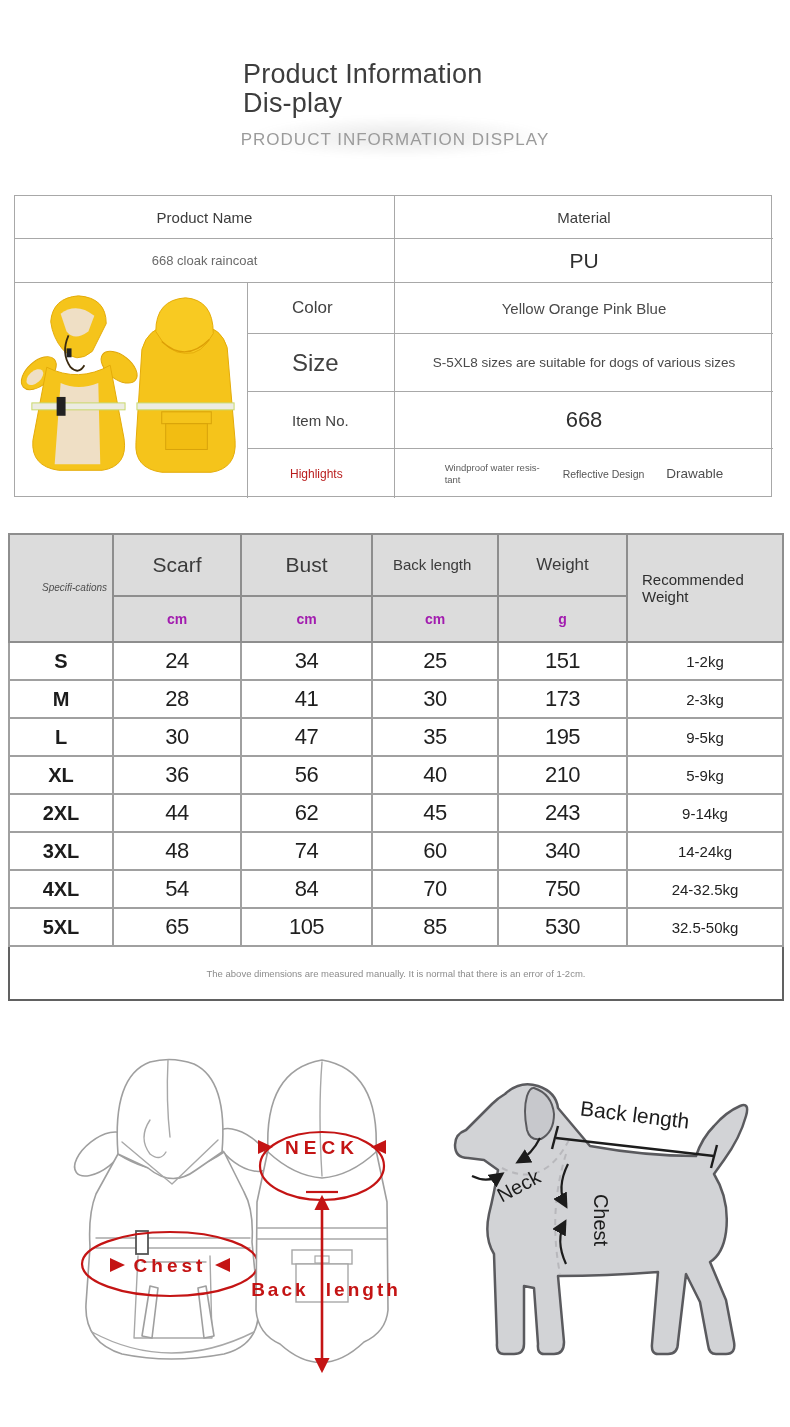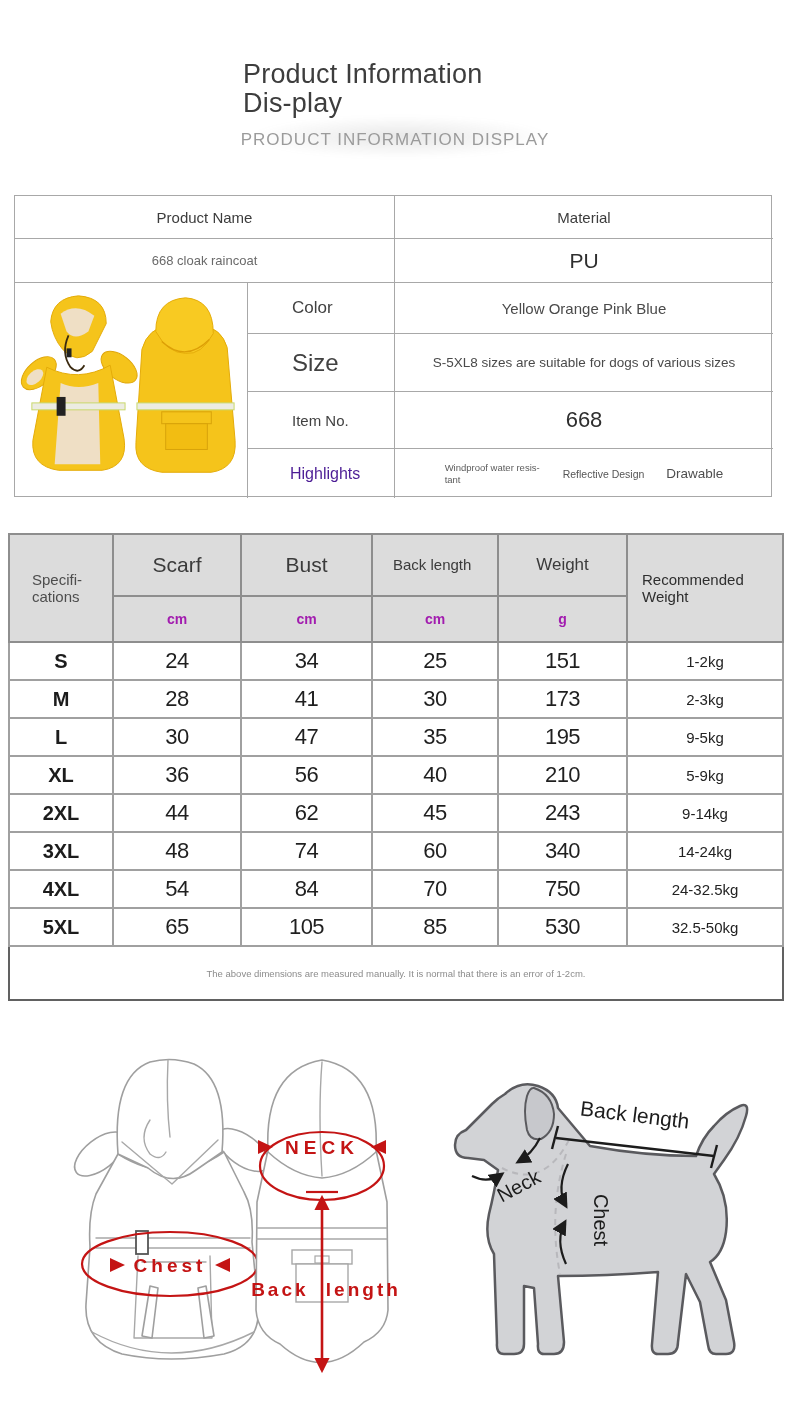--- a/index.html
+++ b/index.html
@@ -18,36 +18,36 @@
   .cell{border-right:1px solid #a8a8a8;border-bottom:1px solid #a8a8a8;display:flex;align-items:center;justify-content:center;box-sizing:border-box;}
   .cell.last-col{border-right:none;}
   .cell.last-row{border-bottom:none;}
   .hdr{font-size:15px;color:#3c3c3c;}
   .val-sm{font-size:13px;color:#6a6a6a;}
   .val-pu{font-size:21px;color:#2f2f2f;}
   .lbl{justify-content:flex-start;padding-left:44px;color:#414141;}
   .lbl-color{font-size:17px;}
   .lbl-size{font-size:24px;}
   .lbl-item{font-size:15px;}
-  .lbl-high{font-size:16px;padding-left:42px;color:#4c1d95;}
+  .lbl-high{font-size:12px;padding-left:42px;color:#b91c1c;}
   .v-color{font-size:15px;color:#4a4a4a;}
   .v-size{font-size:13.5px;color:#4a4a4a;}
   .v-item{font-size:22px;color:#2e2e2e;}
   .v-high{gap:14px;padding:0 10px;}
   .hl-1{font-size:9.5px;color:#5c5c5c;width:104px;line-height:1.25;}
   .hl-2{font-size:10.5px;color:#555;}
   .hl-3{font-size:13.5px;color:#4f4f4f;padding-left:8px;}
   .photo-cell{grid-column:1;grid-row:3/7;}
 
   
   .size-table{position:absolute;left:8px;top:533px;width:774px;border-collapse:collapse;table-layout:fixed;
     border:2px solid #616161;}
   .size-table th{background:#dcdcdc;border:2px solid #8e8e8e;font-weight:normal;}
   .size-table td{border:2px solid #a0a0a0;text-align:center;}
-  th.spec{font-size:15px;color:#4d4d4d;text-align:left;padding-left:22px;line-height:1.15;}
+  th.spec{font-size:10px;color:#4d4d4d;text-align:left;padding-left:32px;line-height:1.15;font-style:italic;}
   th.colhead{font-size:21px;color:#3b3b3b;}
   th.colhead.small{font-size:15px;line-height:1.05;}
   th.colhead.mid{font-size:17px;}
   th.unit{font-size:14px;font-weight:bold;color:#a21caf;}
   th.rec{font-size:15px;color:#2e2e2e;text-align:left;padding-left:14px;line-height:1.15;}
   td.size-name{font-size:20px;font-weight:bold;color:#1c1c1c;}
   td.num{font-size:22px;color:#1f1f1f;letter-spacing:-.5px;}
   td.reckg{font-size:15px;color:#222;}
   td.note{font-size:9.5px;color:#8c8c8c;border:none;height:50px;}
 

